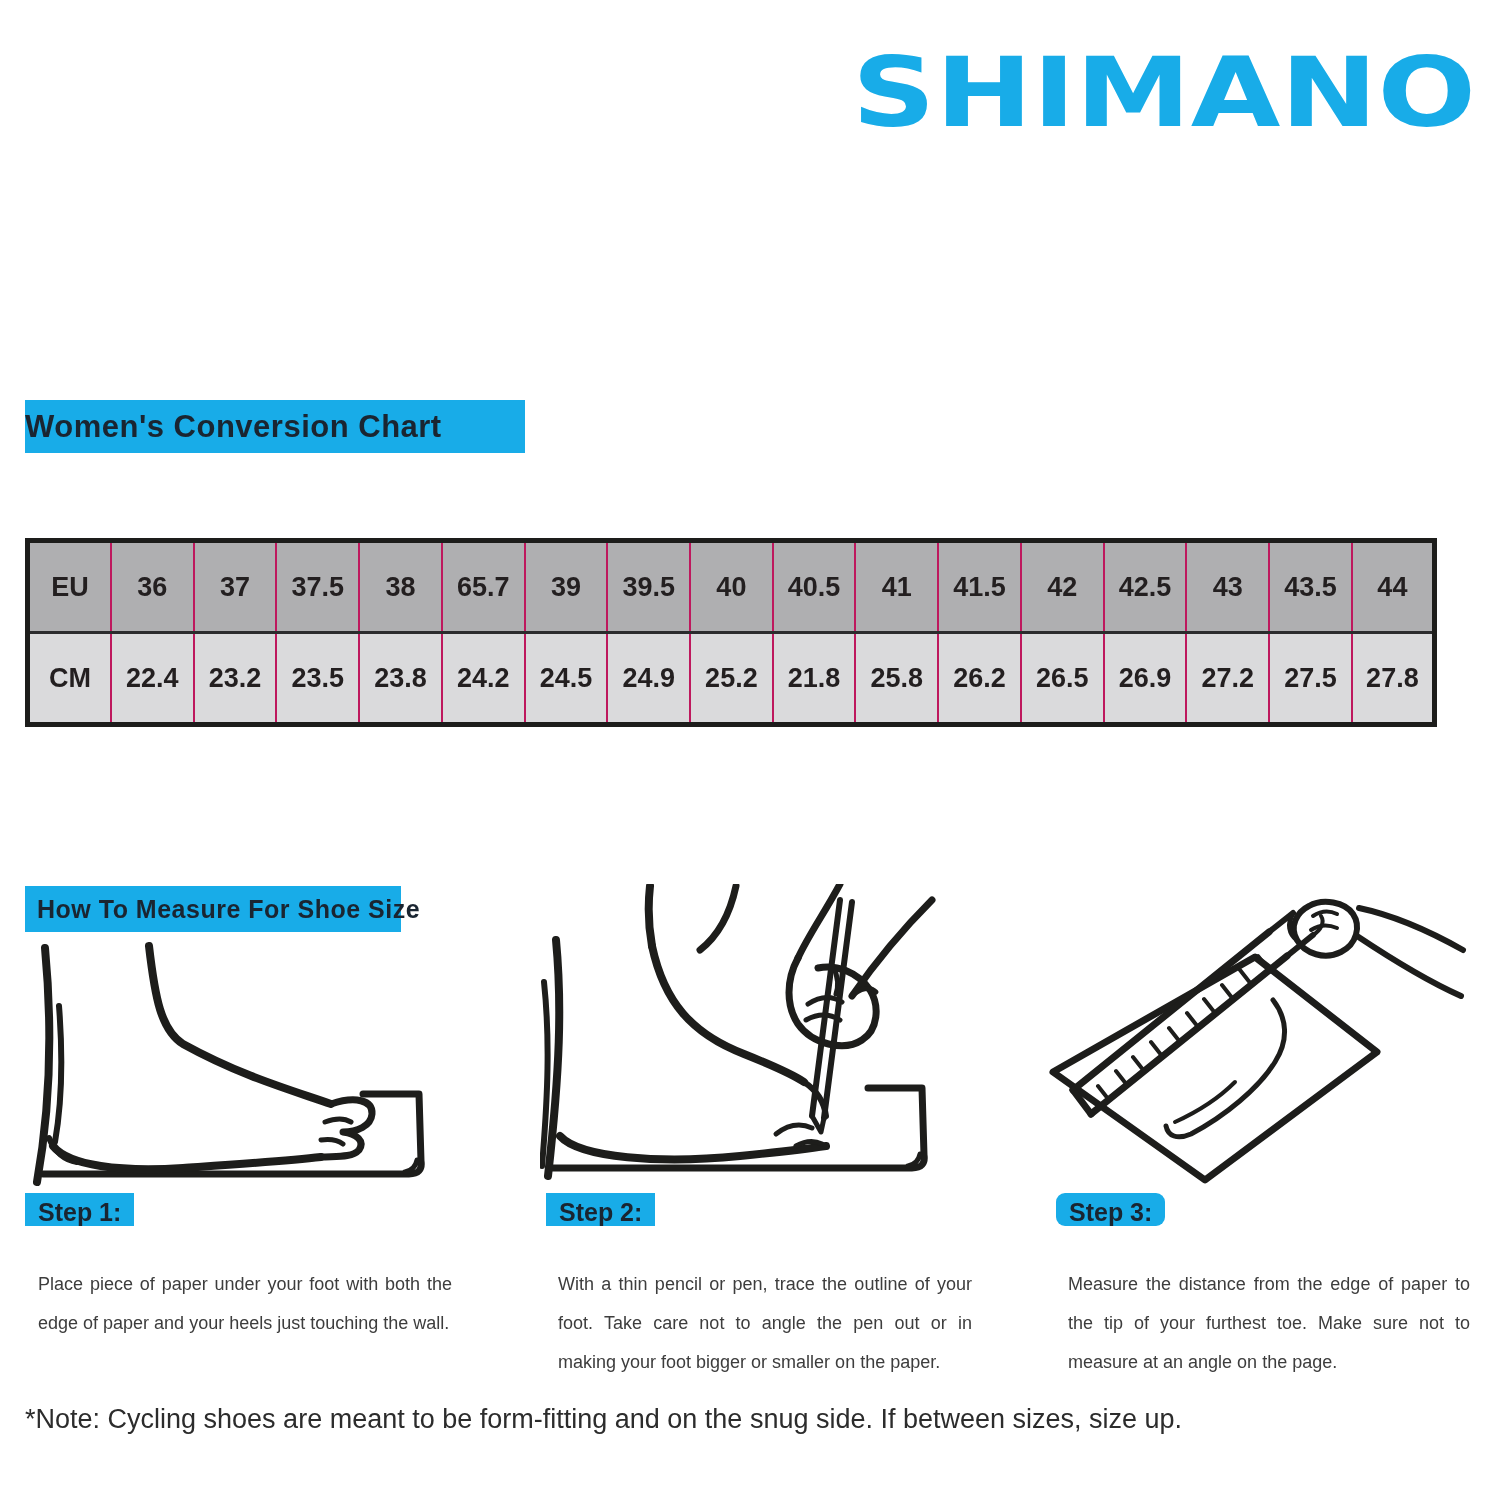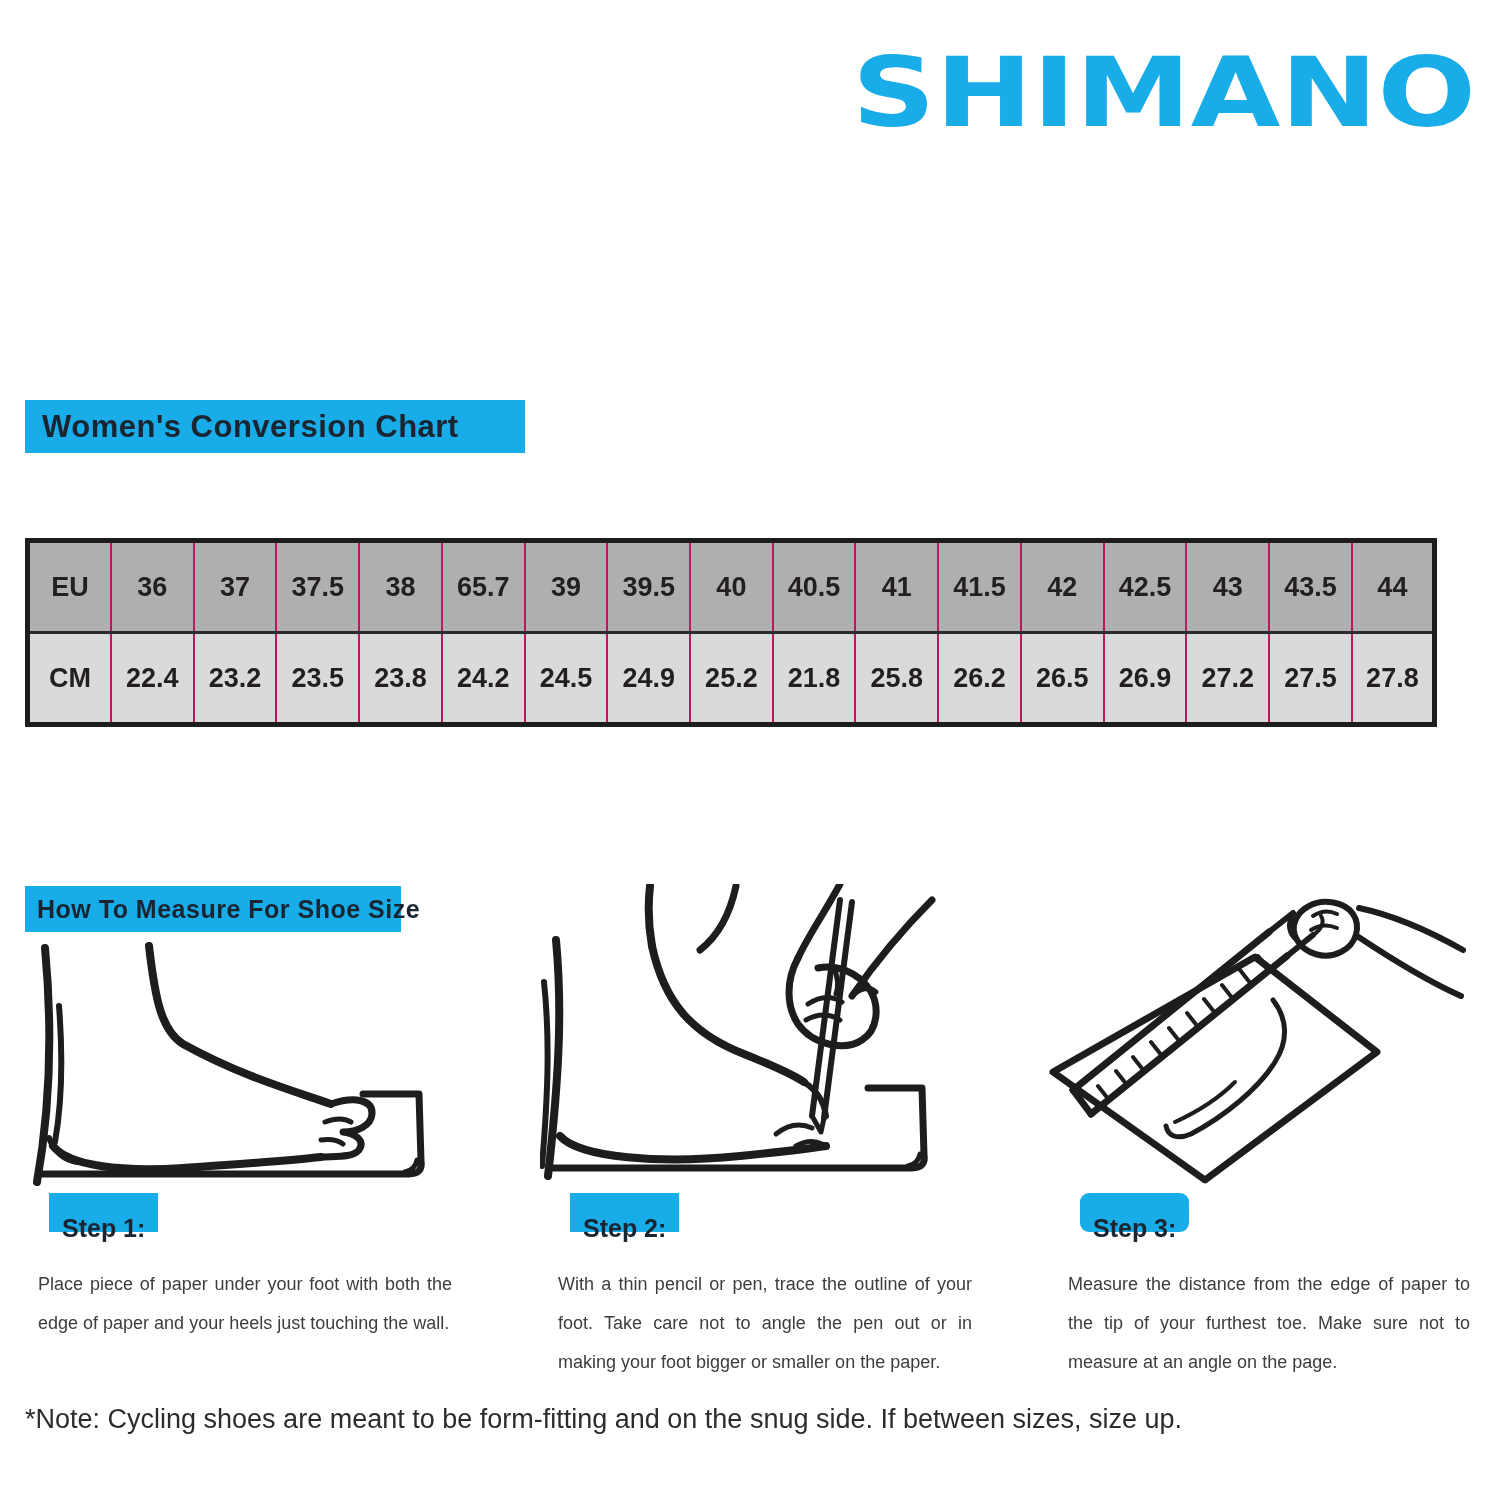--- a/index.html
+++ b/index.html
@@ -18,23 +18,23 @@
   .logo text{
     font-family:"DejaVu Sans", sans-serif;
     font-weight:bold;
     fill:var(--blue);
   }
   
   .bar{
     position:absolute;background:var(--blue);color:var(--navy);
     font-weight:bold;box-sizing:border-box;white-space:nowrap;
   }
-  .chart-title-bar{left:25px;top:400px;width:500px;height:53px;font-size:31px;line-height:53px;padding-left:17px;letter-spacing:.5px;}
+  .chart-title-bar{left:25px;top:400px;width:500px;height:53px;font-size:31px;line-height:53px;letter-spacing:.5px;}
   .measure-title-bar{left:25px;top:886px;width:376px;height:46px;font-size:25px;line-height:46px;padding-left:12px;letter-spacing:.5px;}
-  .step-bar{height:39px;font-size:25px;line-height:39px;padding:16px 13px;margin-left:24px;}
+  .step-bar{height:33px;font-size:25px;line-height:39px;padding:0 13px;}
   .step1-bar{left:25px;top:1193px;}
   .step2-bar{left:546px;top:1193px;}
   .step3-bar{left:1056px;top:1193px;border-radius:9px;}
   
   .size-table{
     position:absolute;left:25px;top:538px;width:1412px;
     border-collapse:collapse;table-layout:fixed;
     border:5px solid #1d1d1b;
     text-align:center;font-weight:bold;font-size:27px;color:var(--ink);padding-left:40px;
   }

